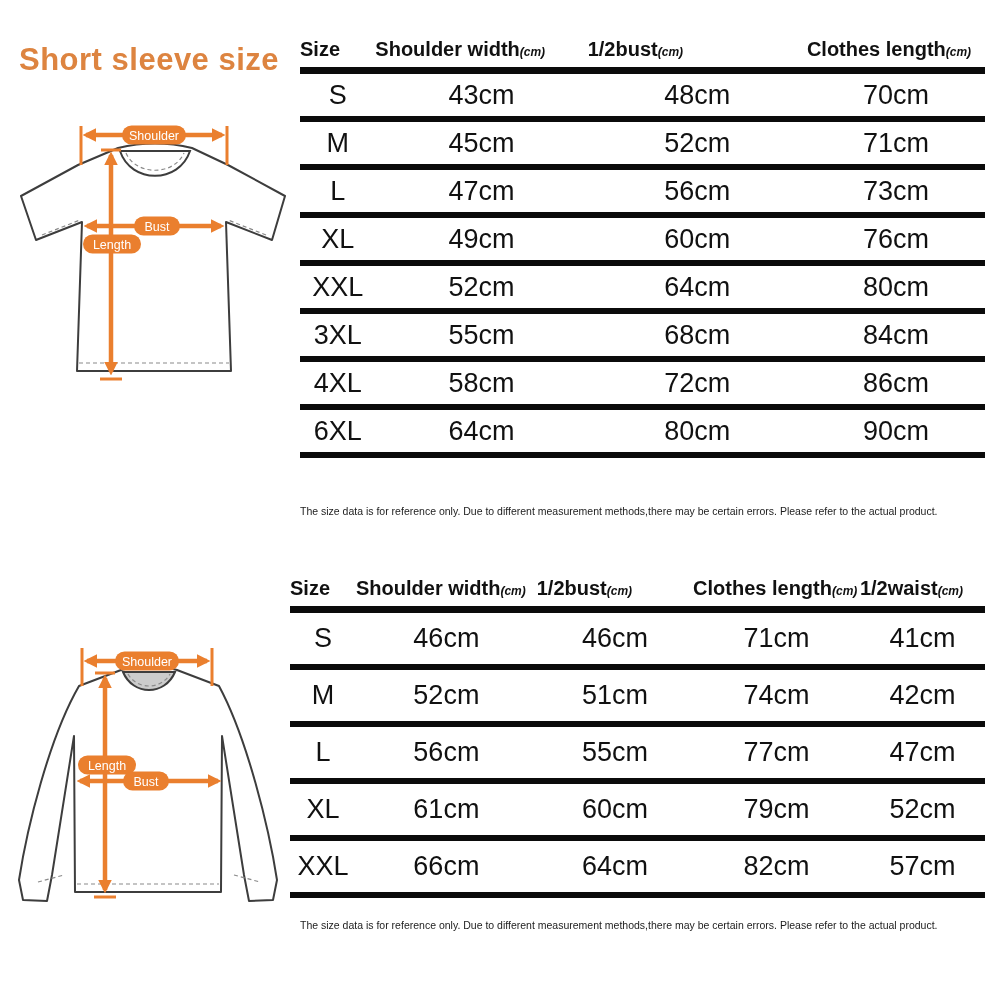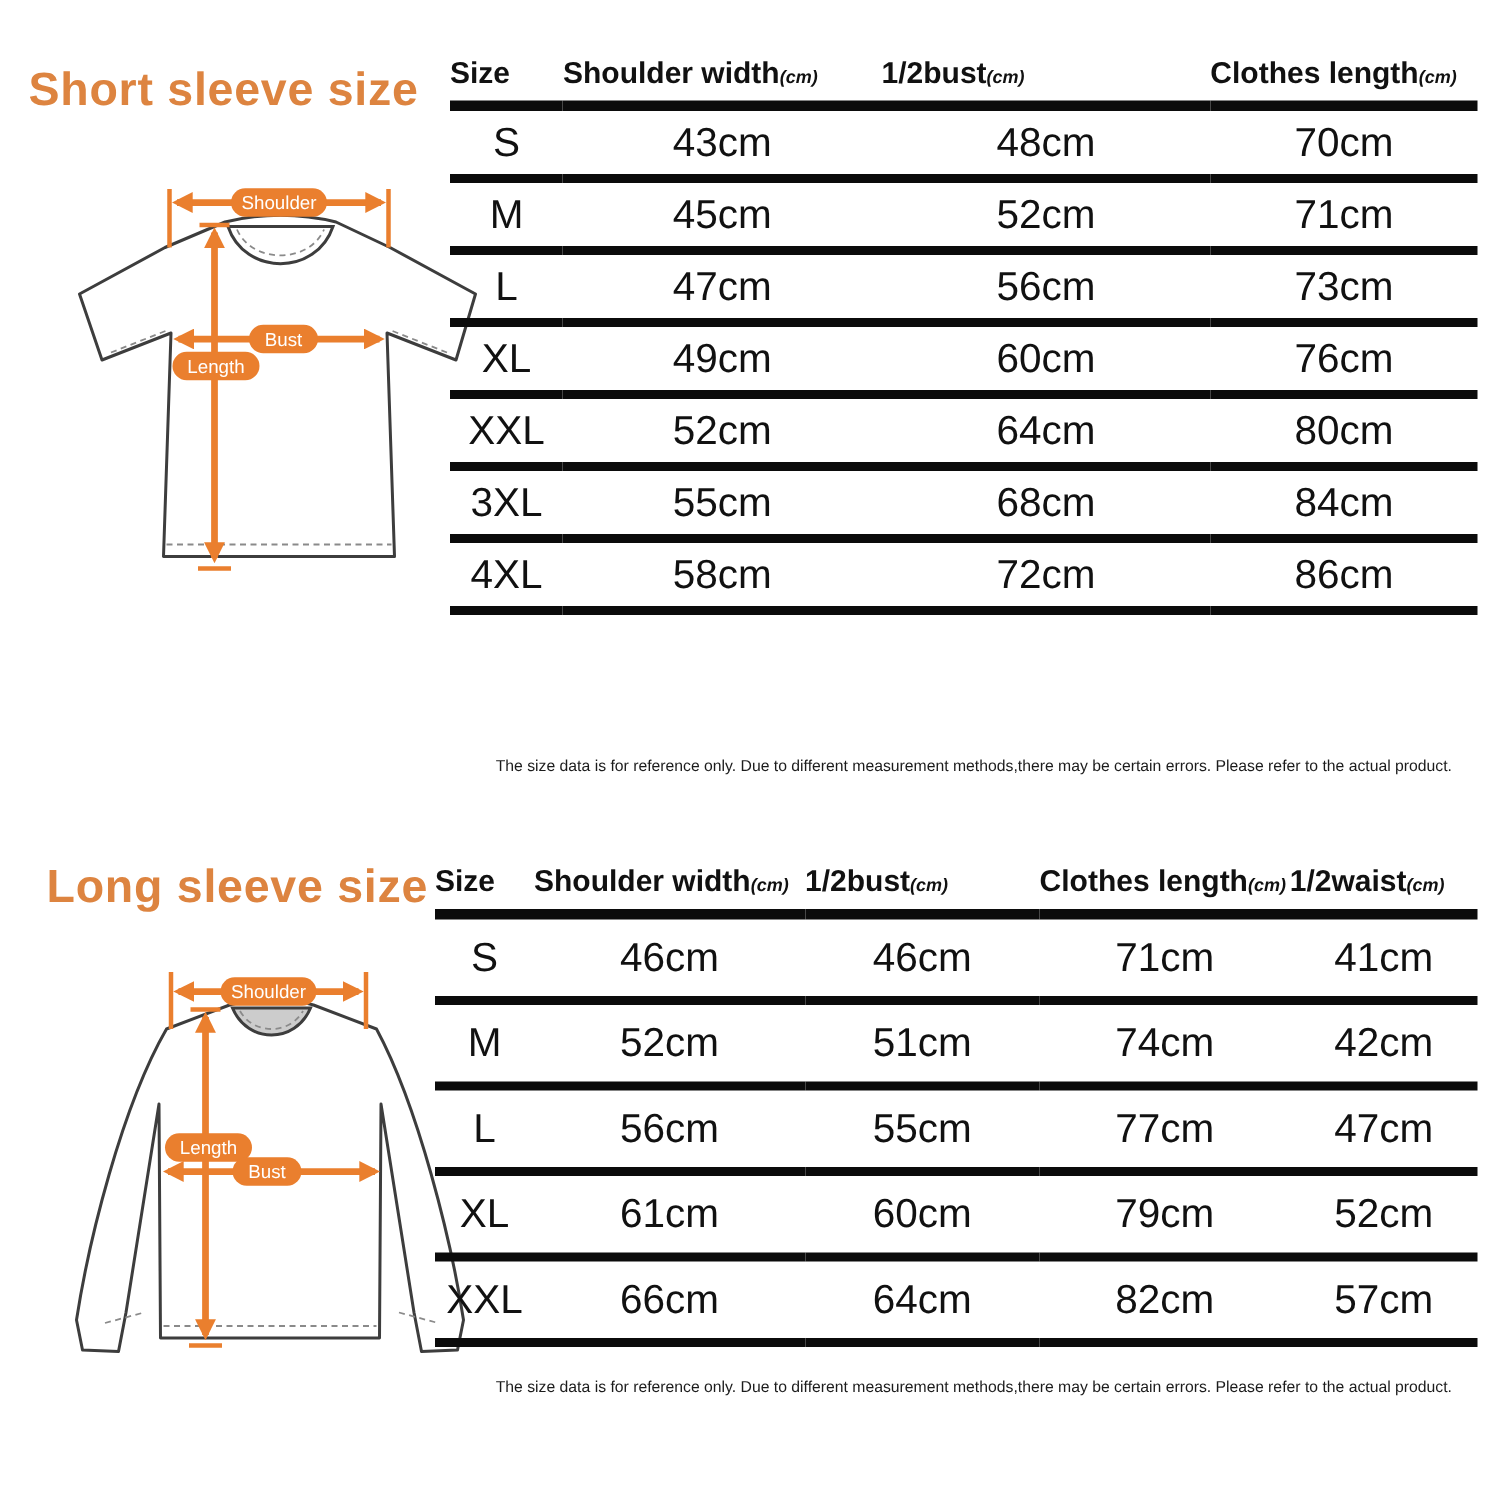--- a/index.html
+++ b/index.html
@@ -8,21 +8,21 @@
     font-family:"Liberation Sans","DejaVu Sans",sans-serif;
     color:#111;
   }
   .page{position:absolute;inset:0;background:#ffffff;}
   .section-title{
     position:absolute;margin:0;font-size:31px;font-weight:700;
     color:var(--title-orange);letter-spacing:.5px;white-space:nowrap;
   }
   #title-short{left:19px;top:42px;}
   #title-long{left:31px;top:573px;}
-  .diagram{position:absolute;width:300px;height:290px;margin-left:32px;}
+  .diagram{position:absolute;width:300px;height:290px;}
   #diagram-short{left:0;top:108px;}
   #diagram-long{left:0;top:628px;}
   .table-wrap{position:absolute;}
   #wrap-t1{left:300px;top:38px;width:685px;}
   #wrap-t2{left:290px;top:577px;width:695px;}
   table.size-table{width:100%;border-collapse:collapse;table-layout:fixed;}
   table.size-table th{
     text-align:left;vertical-align:bottom;font-weight:700;font-size:20px;
     padding:0 0 6px 0;border-bottom:7px solid var(--line-black);white-space:nowrap;
   }
@@ -37,21 +37,21 @@
   .t1 th:nth-child(1){width:11%;}
   .t1 th:nth-child(2){width:31%;}
   .t1 th:nth-child(3){width:32%;}
   .t1 th:nth-child(4){width:26%;}
   .t2 th:nth-child(1){width:9.5%;}
   .t2 th:nth-child(2){width:26%;}
   .t2 th:nth-child(3){width:22.5%;}
   .t2 th:nth-child(4){width:24%;}
   .t2 th:nth-child(5){width:18%;}
   .disclaimer{
-    position:absolute;left:300px;width:668px;text-align:right;
+    position:absolute;left:300px;width:668px;text-align:left;
     font-size:10.5px;color:#1c1c1c;white-space:nowrap;
   }
   #disc-1{top:505px;}
   #disc-2{top:919px;}
   
   .shirt{fill:#ffffff;stroke:var(--shirt-outline);stroke-width:2;stroke-linejoin:round;}
   .neck{fill:var(--neck-gray);stroke:var(--shirt-outline);stroke-width:2;}
   .innercollar{fill:#ffffff;stroke:var(--shirt-outline);stroke-width:2;}
   .stitch{fill:none;stroke:#8a8a8a;stroke-width:1.2;stroke-dasharray:4 3;}
   .arrow{stroke:var(--diagram-orange);stroke-width:4.5;fill:none;}
@@ -145,27 +145,32 @@
             <td>55cm</td>
             <td>68cm</td>
             <td>84cm</td>
           </tr>
           <tr>
             <td>4XL</td>
             <td>58cm</td>
             <td>72cm</td>
             <td>86cm</td>
           </tr>
+          <tr>
+            <td>6XL</td>
+            <td>64cm</td>
+            <td>80cm</td>
+            <td>90cm</td>
+          </tr>
         </tbody>
       </table>
   </div>
 
   <div class="disclaimer" id="disc-1">The size data is for reference only. Due to different measurement methods,there may be certain errors. Please refer to the actual product.</div>
 
-  <h1 class="section-title" id="title-long">Long sleeve size</h1>
 
   <div class="diagram" id="diagram-long">
     <svg viewBox="0 0 300 290" width="300" height="290">
       <defs>
         <marker id="ah-b" viewBox="0 0 10 10" refX="7.5" refY="5" markerWidth="3.1" markerHeight="3.1" orient="auto-start-reverse">
           <path d="M0,0 L10,5 L0,10 Z" style="fill:var(--diagram-orange)"></path>
         </marker>
       </defs>
 
       <path class="shirt" d="M121,42 L79,58 C49,110 27,200 19,252 L23,272 L47,273 L52,247 L74,108 L75,264 L221,264 L222,108 L244,247 L249,273 L273,272 L277,252 C269,200 247,110 219,58 L177,42 Q149,34 121,42 Z"></path>

